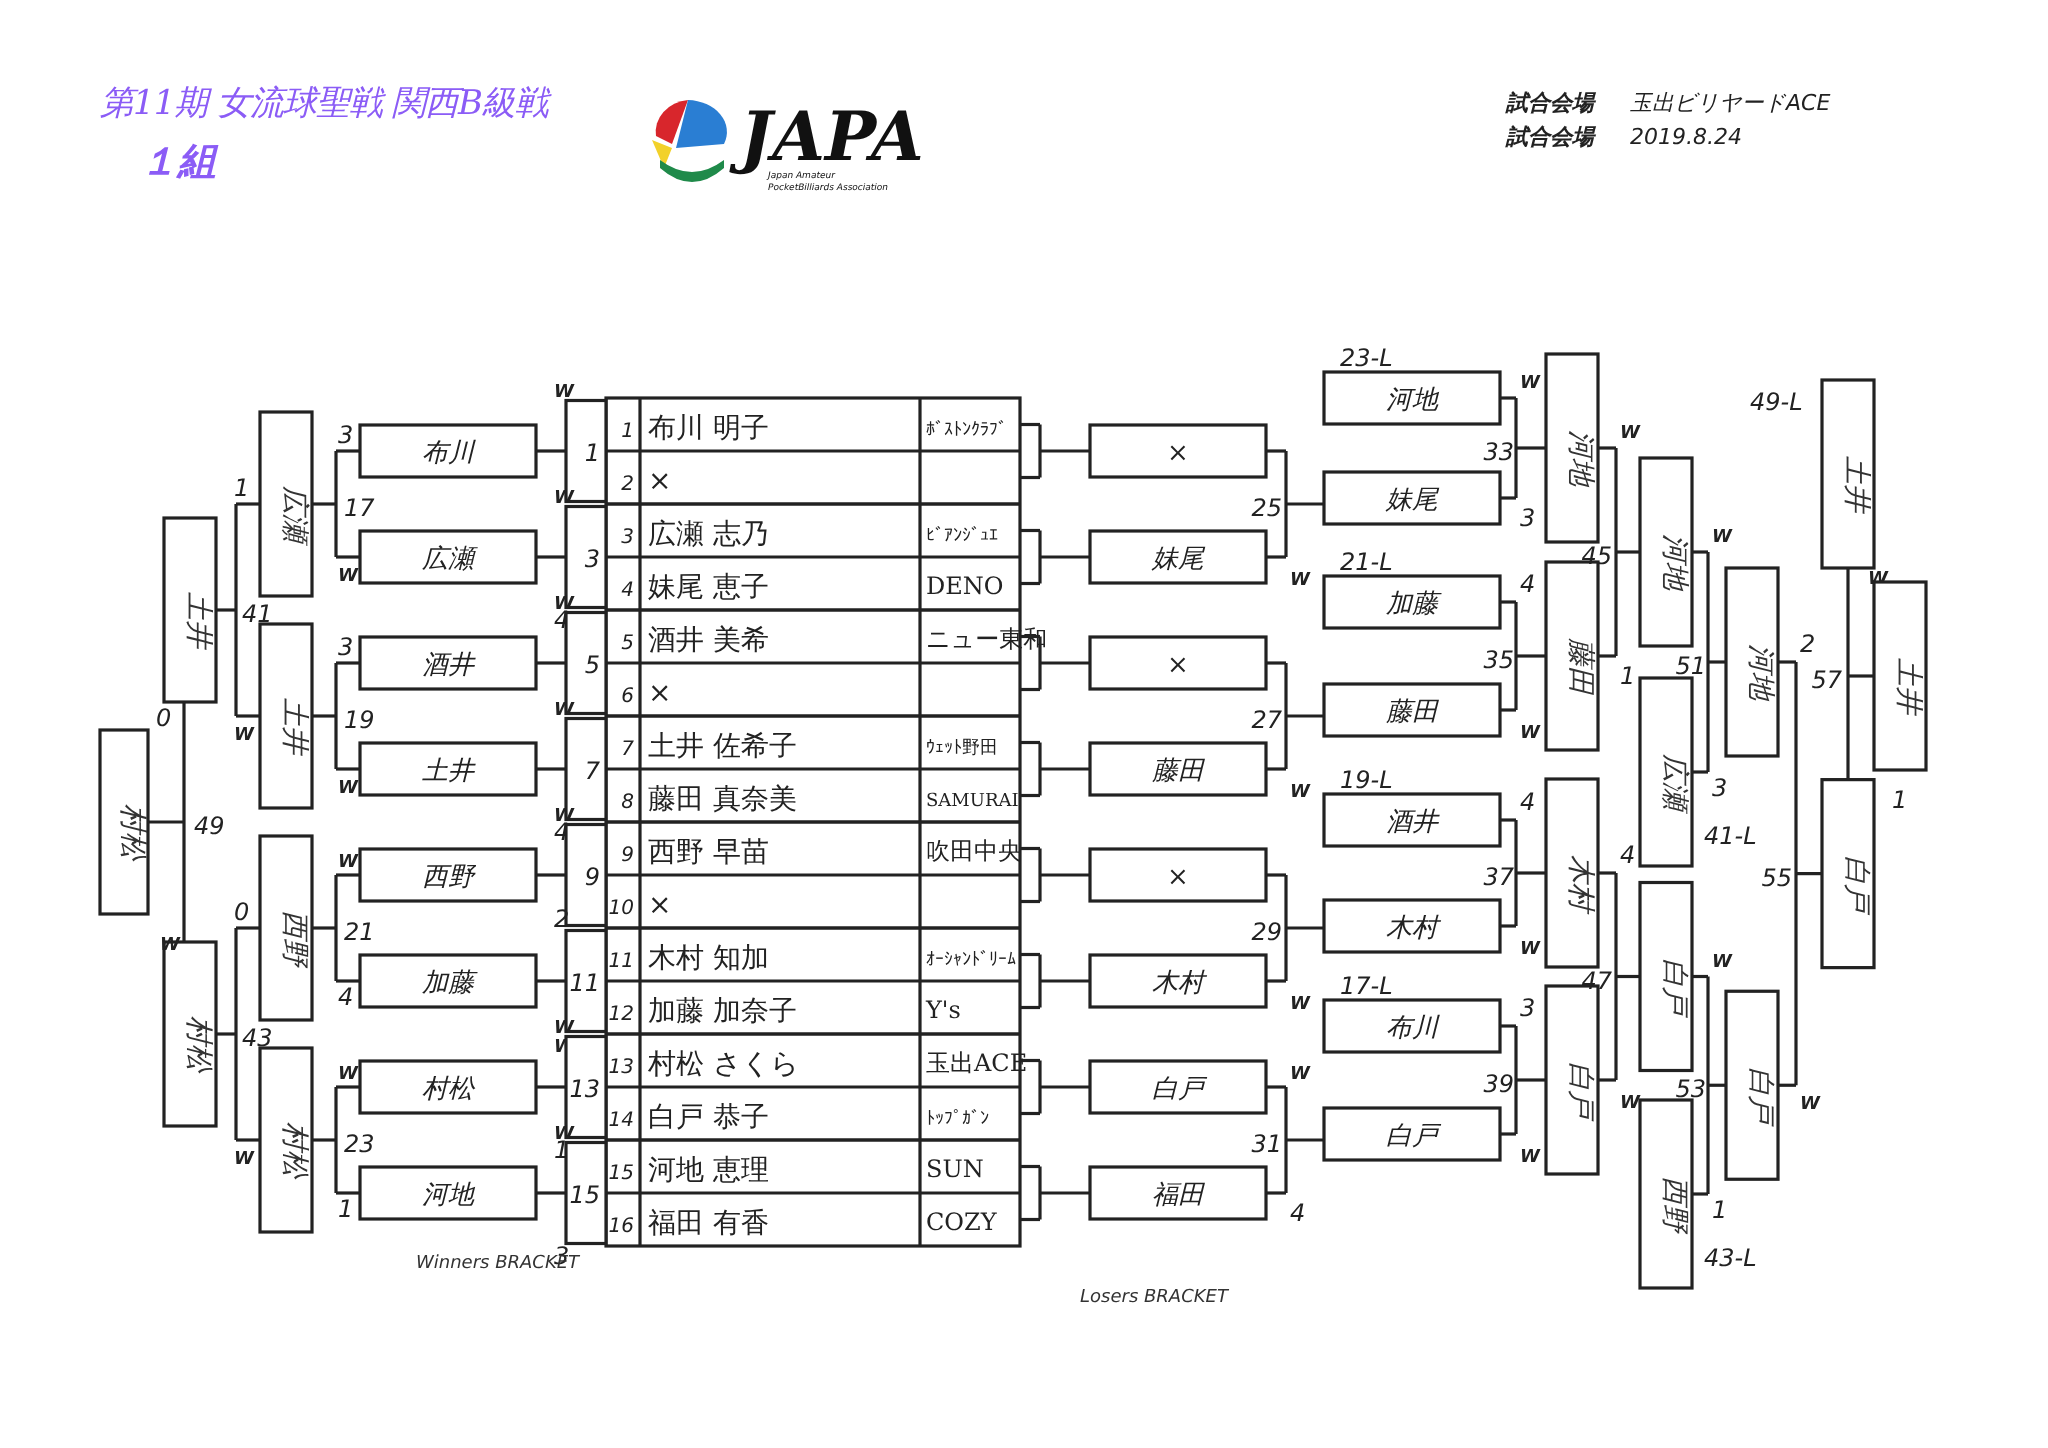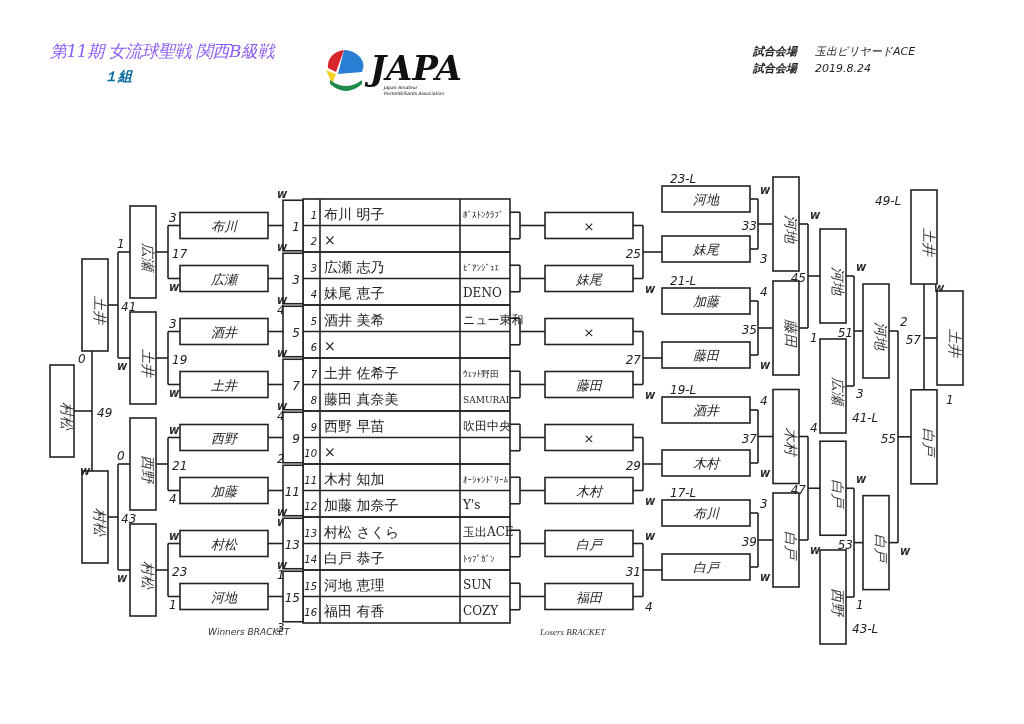--- a/index.html
+++ b/index.html
@@ -1,18 +1,18 @@
 <!DOCTYPE html>
 <html><head>
 <meta charset="utf-8">
 <style>
   html, body { margin: 0; padding: 0; background: #ffffff; }
   body { width: 1024px; height: 724px; position: relative; overflow: hidden; font-family: "DejaVu Sans", sans-serif; color: #222; }
   .title { position: absolute; left: 50px; top: 40px; font-family: "DejaVu Serif", serif; font-style: italic; font-size: 17px; color: #8b5cf6; letter-spacing: -0.5px; }
-  .group { position: absolute; left: 70px; top: 68px; font-family: "DejaVu Sans", sans-serif; font-style: italic; font-size: 14px; font-weight: bold; color: #0369a1; margin-left: 34px; }
+  .group { position: absolute; left: 70px; top: 68px; font-family: "DejaVu Sans", sans-serif; font-style: italic; font-size: 19px; font-weight: bold; color: #8b5cf6; }
   .logo { position: absolute; left: 322px; top: 40px; width: 160px; height: 60px; font-style: italic; }
   .meta { position: absolute; left: 753px; top: 43px; font-size: 11px; font-style: italic; line-height: 17px; }
   .meta .lbl { font-weight: bold; display: inline-block; width: 62px; }
   .meta .val { display: inline-block; }
   svg.bracket { position: absolute; left: 0; top: 0; }
   .foot { position: absolute; font-size: 9px; font-style: italic; color: #333; }
 </style>
 </head>
 <body>
 
@@ -407,13 +407,13 @@
     <line x1="924" y1="284" x2="924" y2="389.8125" stroke="#222" stroke-width="1.6"></line>
     <line x1="924" y1="338" x2="937" y2="338" stroke="#222" stroke-width="1.6"></line>
     <text x="921" y="344" font-size="12" font-family="DejaVu Sans, sans-serif" font-style="italic" text-anchor="end" fill="#222" font-weight="normal">57</text>
     <text x="934" y="292" font-size="9" font-family="DejaVu Sans, sans-serif" font-style="italic" text-anchor="start" fill="#222" font-weight="bold">W</text>
     <text x="946" y="403.8125" font-size="12" font-family="DejaVu Sans, sans-serif" font-style="italic" text-anchor="start" fill="#222" font-weight="normal">1</text>
     <rect x="937" y="291" width="26" height="94" fill="#fff" stroke="#222" stroke-width="1.6"></rect>
     <text x="950" y="343" font-size="14" font-family="DejaVu Serif, serif" font-style="italic" text-anchor="middle" fill="#333" font-weight="normal" transform="rotate(90 950 343)">土井</text>
   </svg>
 
 <div class="foot" style="left:208px; top:627px;">Winners BRACKET</div>
-<div class="foot" style="left:540px; top:627px;font-family:Liberation Serif, serif;">Losers BRACKET</div>
+<div class="foot" style="left:540px; top:644px;">Losers BRACKET</div>
 
 </body></html>

